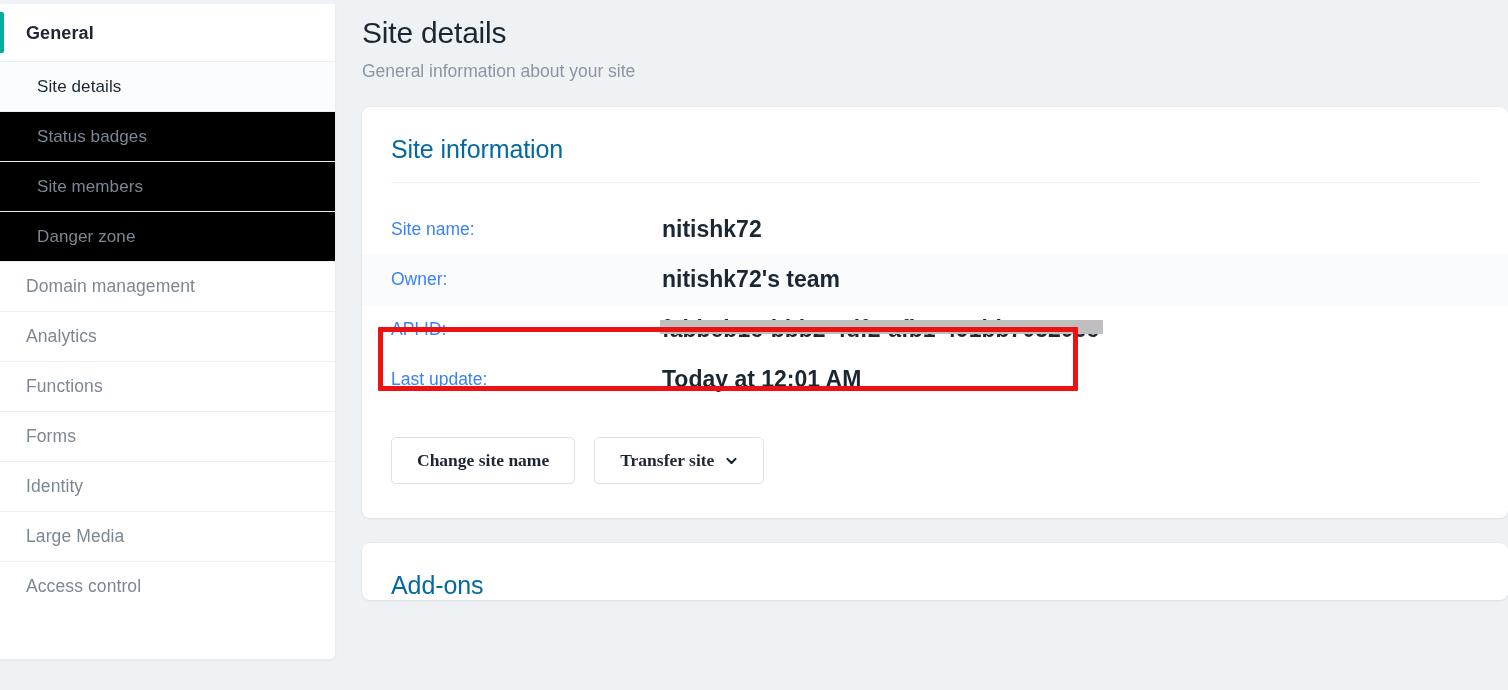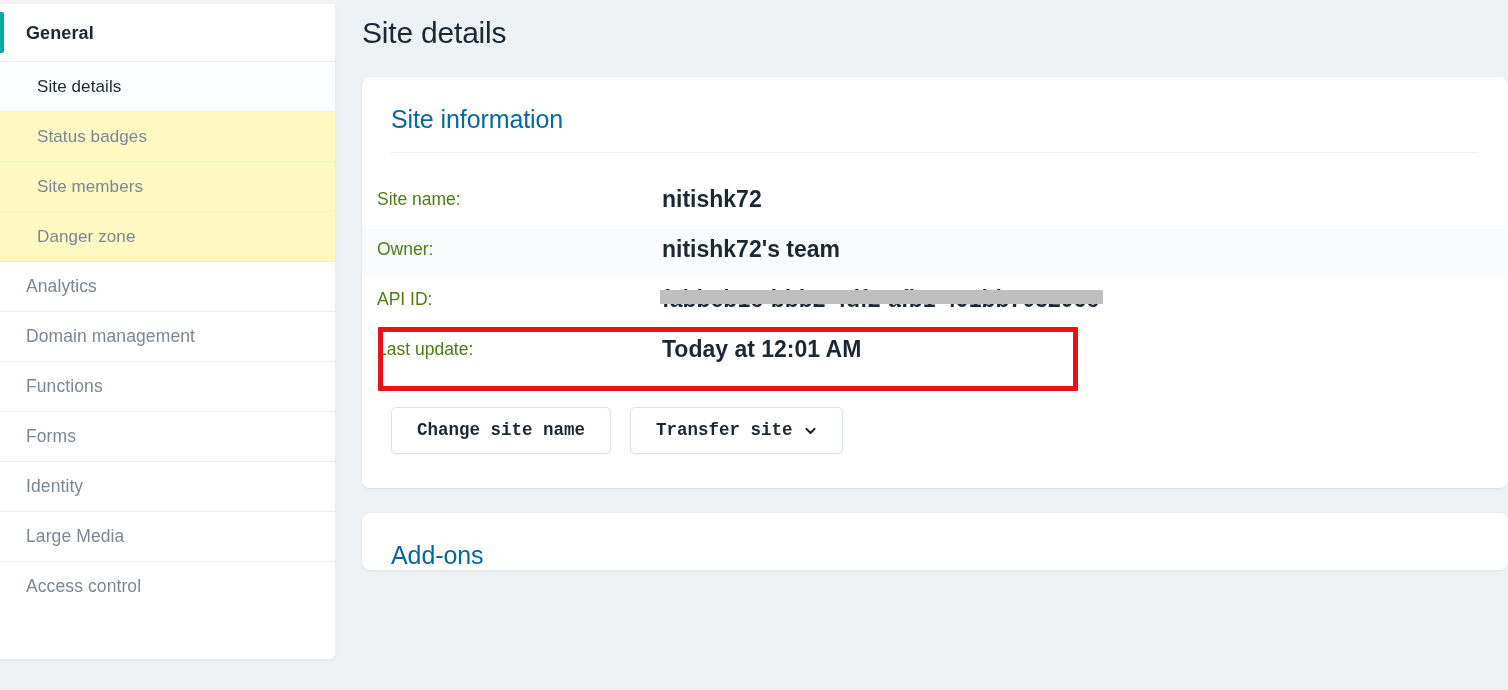--- a/index.html
+++ b/index.html
@@ -73,21 +73,21 @@
     left: 0;
     top: 8px;
     bottom: 8px;
     width: 4px;
     background: #00ad9f;
     border-radius: 0 2px 2px 0;
   }
 
   
   .nav-row.sub {
-    background: #fef9c3;
+    background: #000000;
   }
   .nav-row.sub .label {
     padding-left: 37px;
     font-size: 17px;
   }
   .nav-row.sub.active {
     background: #fbfcfd;
   }
   .nav-row.sub.active .label {
     color: #1b2733;
@@ -157,23 +157,23 @@
     display: flex;
     align-items: center;
     height: 50px;
     background: #ffffff;
   }
   .info-row.alt {
     background: #fafbfc;
   }
   .info-label {
     flex: 0 0 300px;
-    padding-left: 15px;
+    padding-left: 29px;
     font-size: 17.5px;
-    color: #4d7c0f;
+    color: #3b82f6;
     font-weight: 400;
   }
   .info-value {
     position: relative;
     font-size: 23px;
     color: #1b2733;
     font-weight: 700;
     white-space: nowrap;
   }
 
@@ -202,21 +202,21 @@
     gap: 11px;
     height: 47px;
     padding: 0 25px;
     background: #ffffff;
     border: 1px solid #dde3e9;
     border-radius: 5px;
     font-size: 17.5px;
     font-weight: 700;
     color: #1b2733;
     cursor: pointer;
-    font-family: Liberation Mono, monospace;
+    font-family: Liberation Serif, serif;
     box-shadow: 0 1px 1px rgba(16,30,54,0.03);
   }
   .chev {
     display: inline-block;
     width: 13px;
     height: 13px;
     color: #0e1f2e;
   }
   .chev svg { display: block; }
 
@@ -249,24 +249,24 @@
       <div class="nav-row sub">
         <span class="label">Status badges</span>
       </div>
       <div class="nav-row sub">
         <span class="label">Site members</span>
       </div>
       <div class="nav-row sub">
         <span class="label">Danger zone</span>
       </div>
       <div class="nav-row top">
+        <span class="label">Domain management</span>
+      </div>
+      <div class="nav-row top">
         <span class="label">Analytics</span>
-      </div>
-      <div class="nav-row top">
-        <span class="label">Domain management</span>
       </div>
       <div class="nav-row top">
         <span class="label">Functions</span>
       </div>
       <div class="nav-row top">
         <span class="label">Forms</span>
       </div>
       <div class="nav-row top">
         <span class="label">Identity</span>
       </div>
@@ -275,20 +275,21 @@
       </div>
       <div class="nav-row top">
         <span class="label">Access control</span>
       </div>
     </nav>
 
   <div class="main">
 
     <div class="page-head">
       <div class="page-title">Site details</div>
+      <div class="page-sub">General information about your site</div>
     </div>
 
     <section class="card">
       <div class="card-title">Site information</div>
       <div class="card-divider"></div>
 
       <div class="info-table" id="info-table">
           <div class="info-row">
             <div class="info-label">Site name:</div>
             <div class="info-value"><span>nitishk72</span></div>

